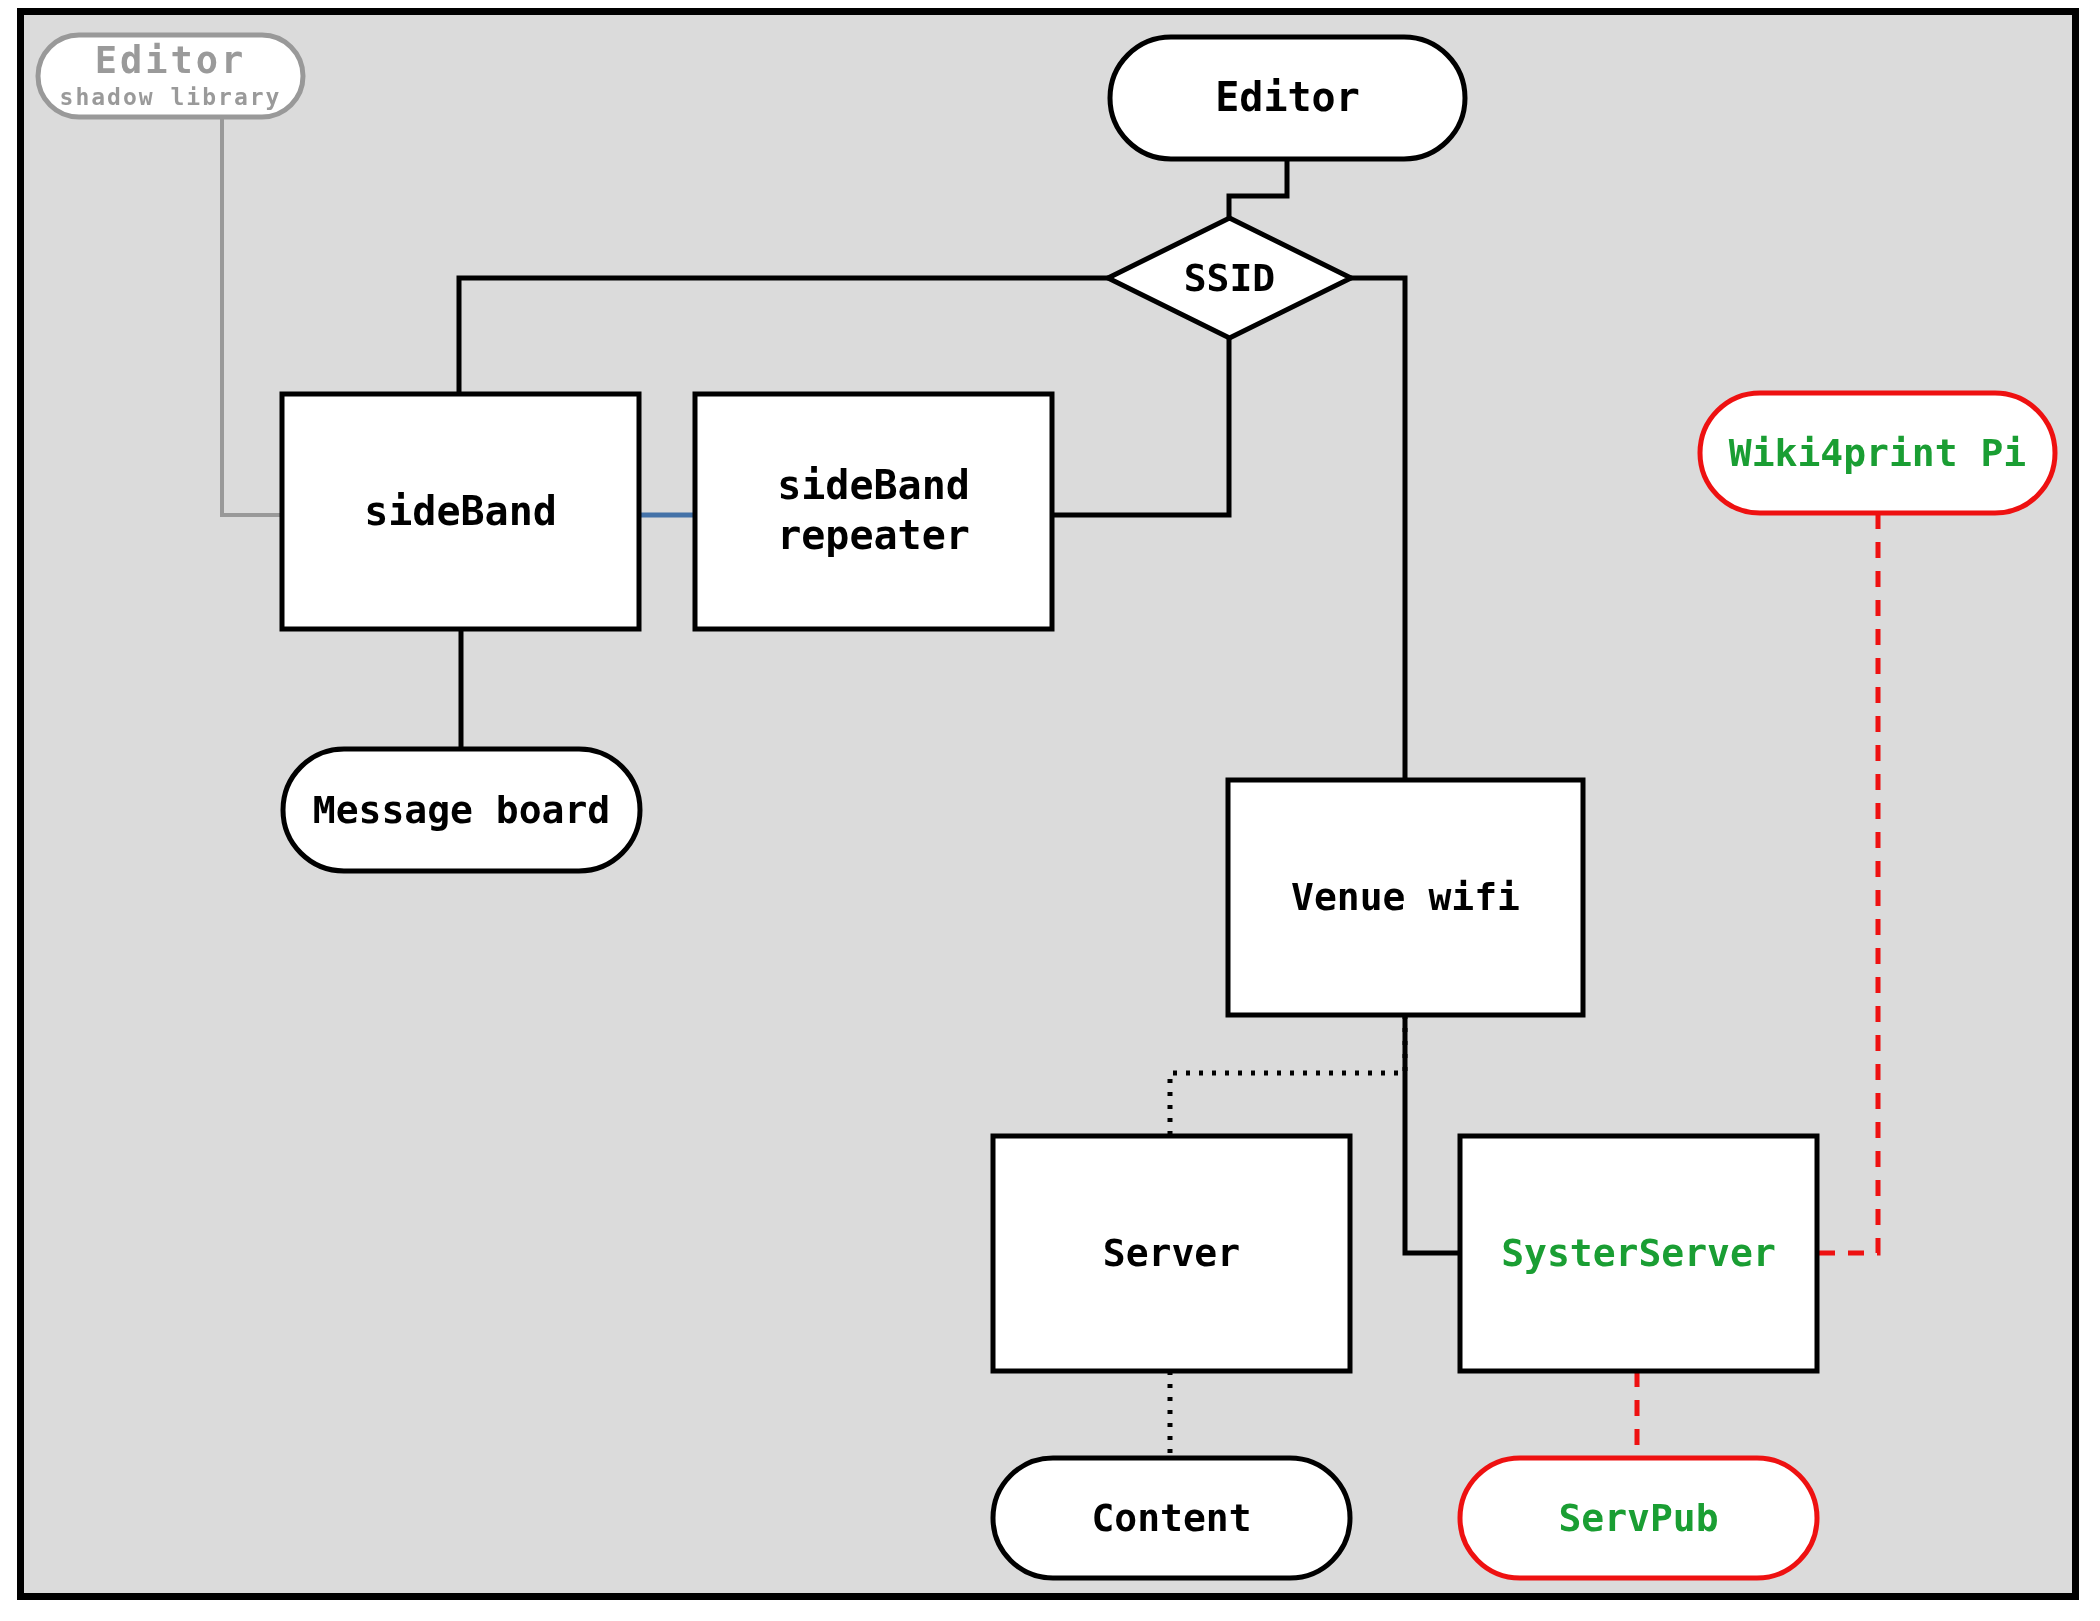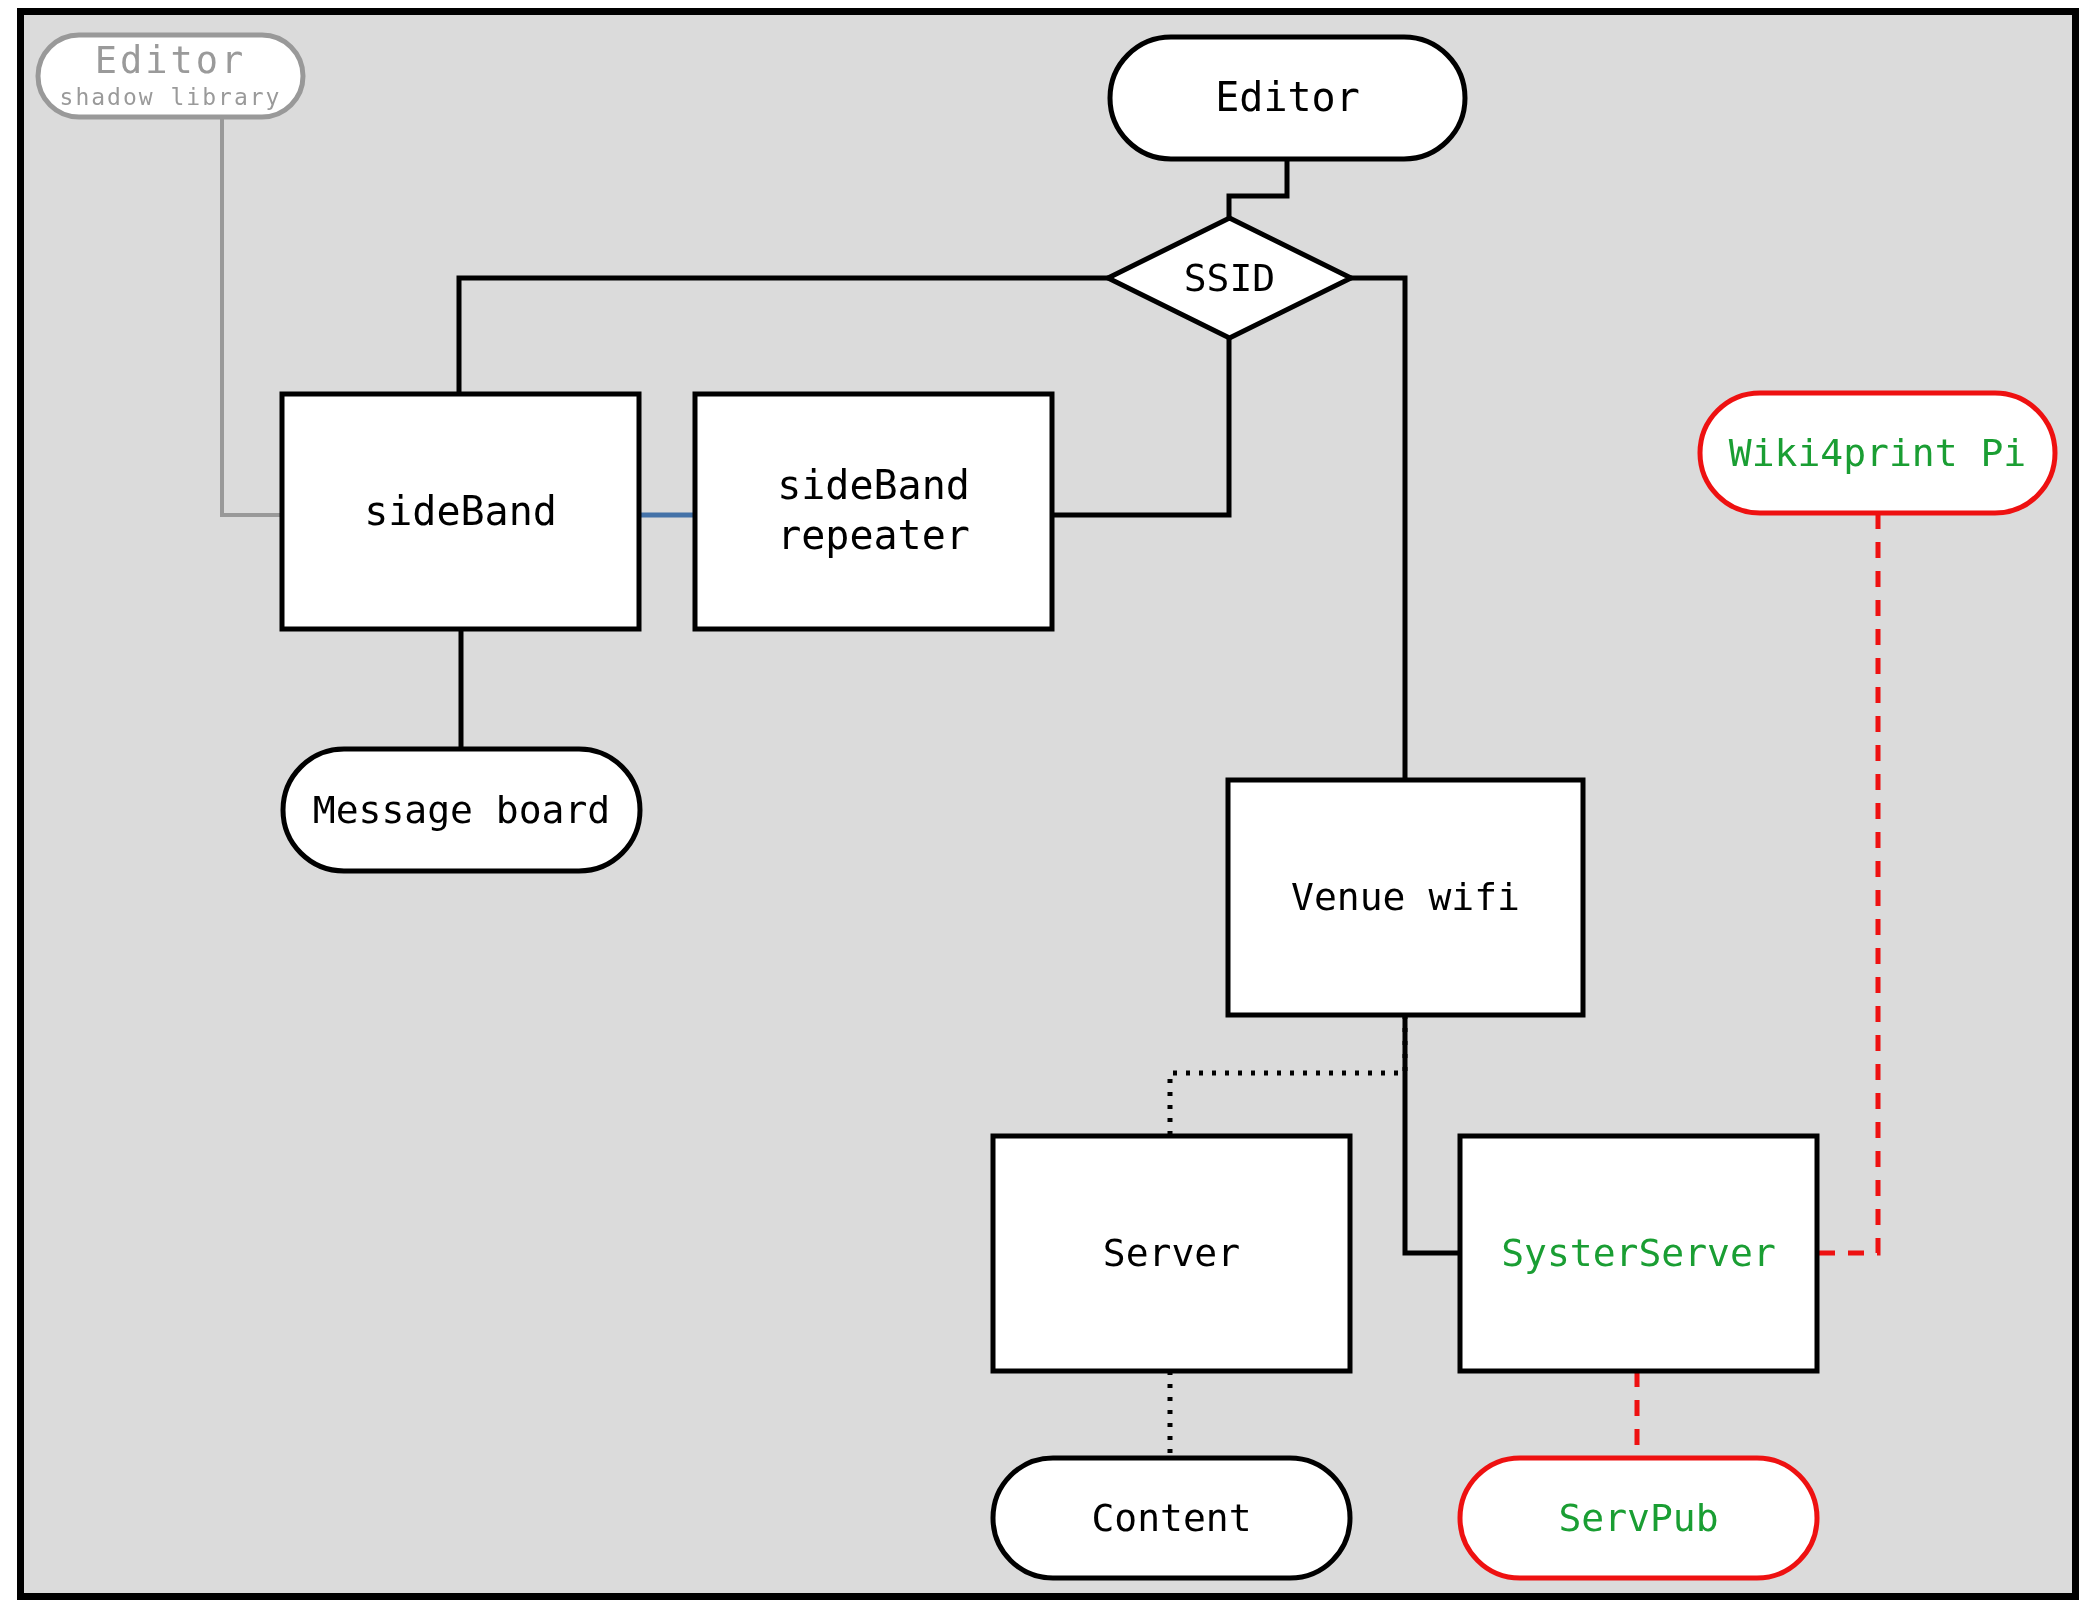--- a/index.html
+++ b/index.html
@@ -8,20 +8,21 @@
     padding: 0;
     background: #ffffff;
     font-family: "DejaVu Sans Mono", "Liberation Mono", monospace;
   }
   #canvas {
     position: relative;
     width: 2100px;
     height: 1621px;
     background: #ffffff;
     overflow: hidden;
+    font-weight: bold;
   }
   #frame {
     position: absolute;
     left: 17px;
     top: 8px;
     width: 2062px;
     height: 1592px;
     background: #dbdbdb;
     border: 7px solid #000000;
     box-sizing: border-box;

